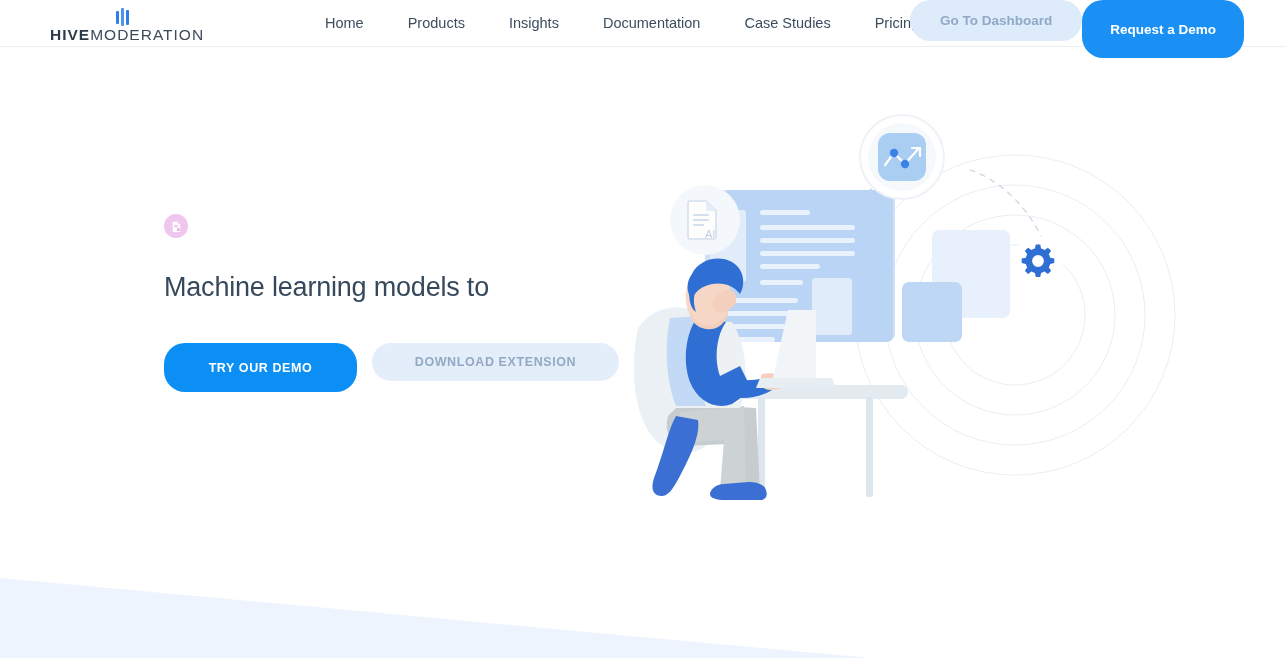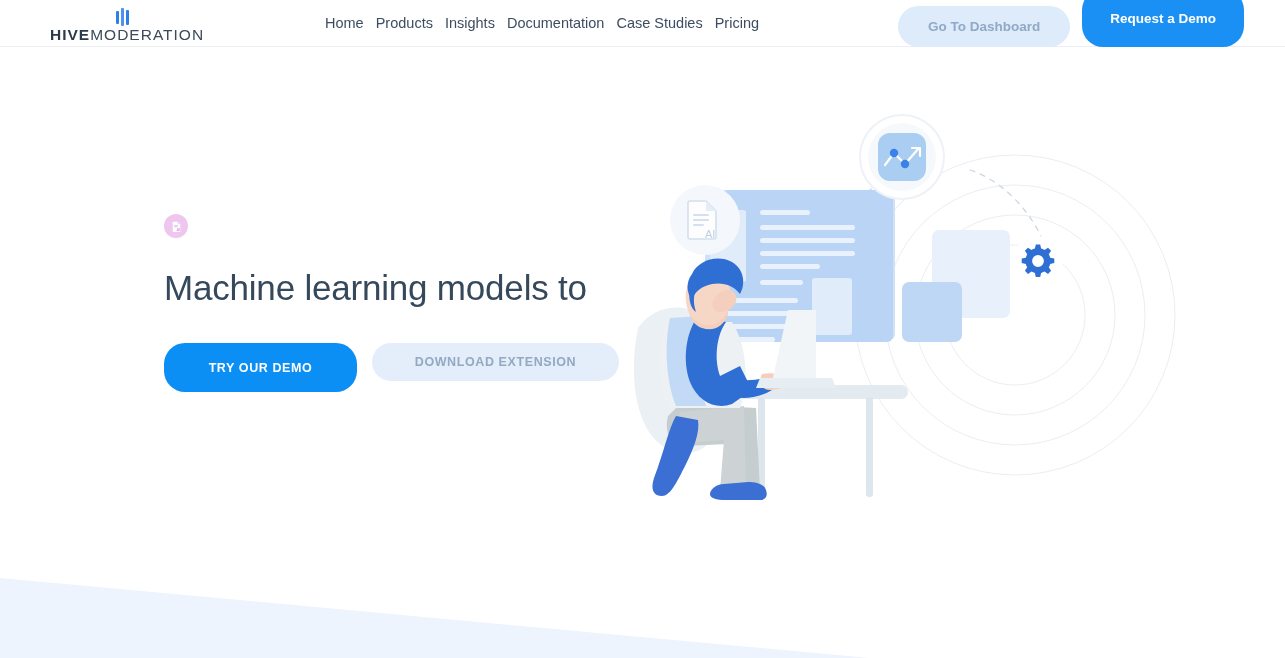--- a/index.html
+++ b/index.html
@@ -23,27 +23,27 @@
   .logo { position: absolute; left: 50px; top: 8px; display: flex; align-items: center; height: 30px; flex-direction: column; }
   .logo-bars { display: flex; align-items: center; gap: 2px; margin-right: 9px; height: 18px; }
   .bar { width: 3px; border-radius: 1px; background: #2f7fe8; }
   .bar.b1 { height: 13px; }
   .bar.b2 { height: 18px; background: #4d93ef; }
   .bar.b3 { height: 15px; }
   .logo-text { font-size: 15.5px; letter-spacing: 1.0px; color: #2b3a4a; white-space: nowrap; }
   .logo-text .hv { font-weight: 700; }
   .logo-text .md { font-weight: 400; color: #3c4a5a; }
 
-  .nav { position: absolute; left: 325px; top: 0; height: 47px; display: flex; align-items: center; gap: 12px; }
+  .nav { position: absolute; left: 325px; top: 0; height: 47px; display: flex; align-items: center; gap: 44px; }
   .nav a {
     font-size: 14.5px; color: #3d4d60; text-decoration: none; white-space: nowrap;
     line-height: 47px; cursor: pointer;
   }
 
-  .hdr-actions { position: absolute; right: 41px; top: 0; height: 47px; display: flex; align-items: flex-end; gap: 12px; }
+  .hdr-actions { position: absolute; right: 41px; top: 0; height: 47px; display: flex; align-items: flex-start; gap: 0; }
   .btn-dash {
     height: 41px; padding: 0 30px; border-radius: 21px; border: none;
     background: #ddebfb; color: #8fa9c6; font-size: 13.5px; font-weight: 700;
     display: flex; align-items: center; justify-content: center; cursor: pointer; white-space: nowrap;
     font-family: "Liberation Sans", sans-serif;
   }
   .btn-demo {
     height: 58px; padding: 0 28px; border-radius: 21px; border: none;
     background: #1b90f4; color: #ffffff; font-size: 13.5px; font-weight: 700;
     display: flex; align-items: center; justify-content: center; cursor: pointer; white-space: nowrap;
@@ -52,21 +52,21 @@
 
   
   .hero-left { position: absolute; left: 164px; top: 214px; width: 470px; z-index: 20; }
   .eyebrow { display: flex; align-items: center; gap: 12px; margin-bottom: 27px; }
   .eyebrow-badge {
     width: 24px; height: 24px; border-radius: 50%;
     background: #efc6ee; display: flex; align-items: center; justify-content: center; flex: 0 0 24px;
   }
   .eyebrow-label { font-size: 13.5px; letter-spacing: 0.55px; color: #49596b; white-space: nowrap; }
   .headline {
-    font-size: 35px; line-height: 45px; color: #36495c; font-weight: 400; letter-spacing: -0.2px;
+    font-size: 27px; line-height: 45px; color: #36495c; font-weight: 400; letter-spacing: -0.2px;
   }
   .ctas { display: flex; gap: 15px; margin-top: 33px; }
   .btn-try {
     width: 193px; height: 49px; border-radius: 21px; border: none; background: #0b8ff5;
     color: #fff; font-size: 12.5px; font-weight: 700; letter-spacing: 0.6px;
     display: flex; align-items: center; justify-content: center; cursor: pointer;
     font-family: "Liberation Sans", sans-serif;
   }
   .btn-ext {
     width: 247px; height: 38px; border-radius: 21px; border: none; background: #e4eefb;

